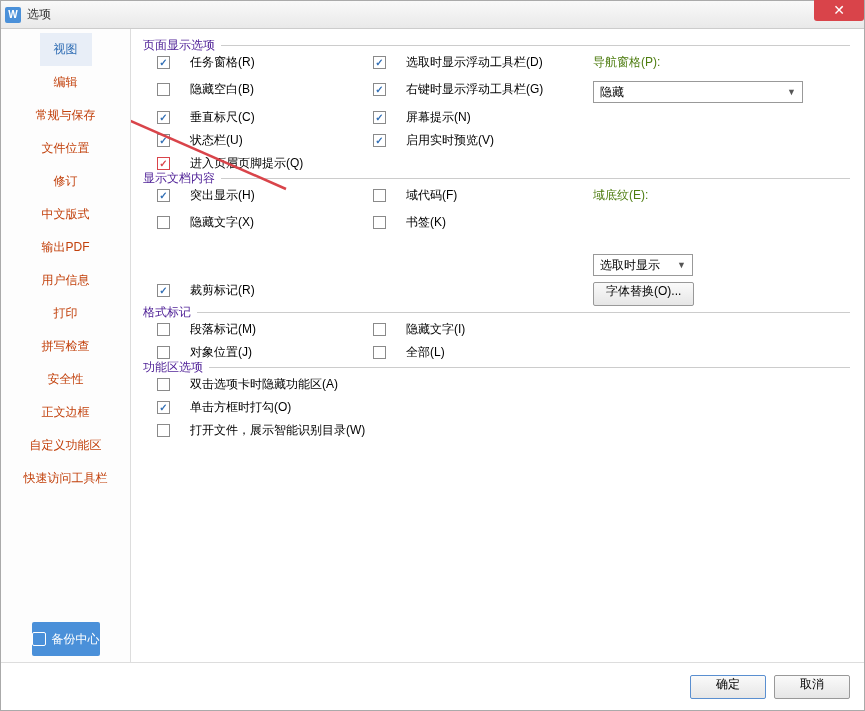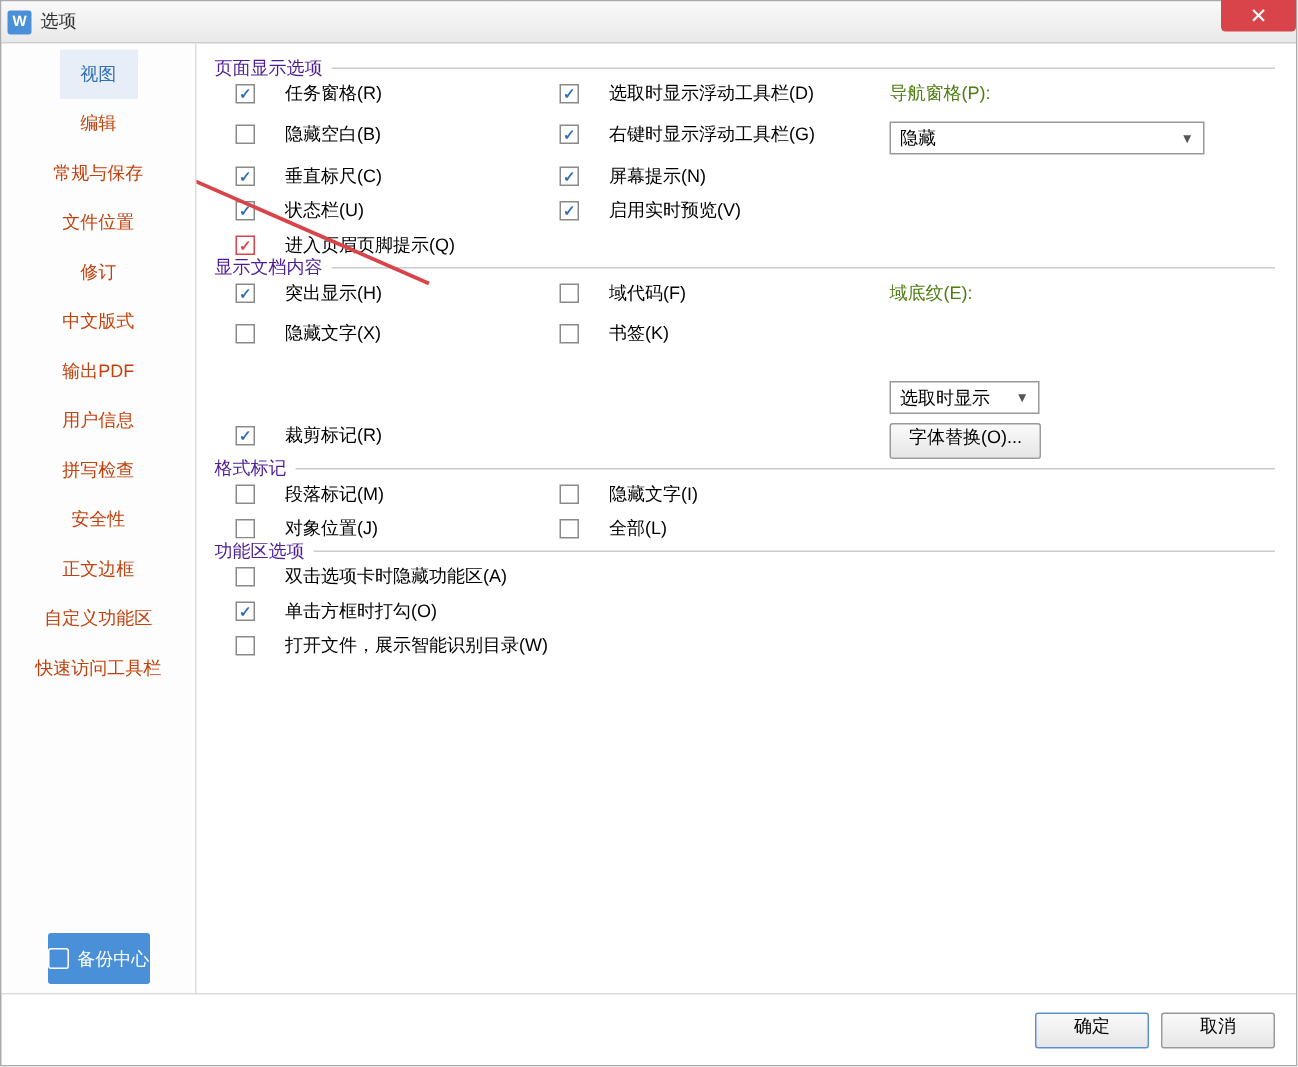--- a/index.html
+++ b/index.html
@@ -210,20 +210,21 @@
 
     <div class="sidebar">
       <div class="sidebar-item selected"><span>视图</span></div>
       <div class="sidebar-item"><span>编辑</span></div>
       <div class="sidebar-item"><span>常规与保存</span></div>
       <div class="sidebar-item"><span>文件位置</span></div>
       <div class="sidebar-item"><span>修订</span></div>
       <div class="sidebar-item"><span>中文版式</span></div>
       <div class="sidebar-item"><span>输出PDF</span></div>
       <div class="sidebar-item"><span>用户信息</span></div>
+      <div class="sidebar-item"><span>打印</span></div>
       <div class="sidebar-item"><span>拼写检查</span></div>
       <div class="sidebar-item"><span>安全性</span></div>
       <div class="sidebar-item"><span>正文边框</span></div>
       <div class="sidebar-item"><span>自定义功能区</span></div>
       <div class="sidebar-item"><span>快速访问工具栏</span></div>
       <div class="sidebar-spacer"></div>
       <div class="backup-btn">
         <span class="icon"></span>
         <span>备份中心</span>
       </div>

